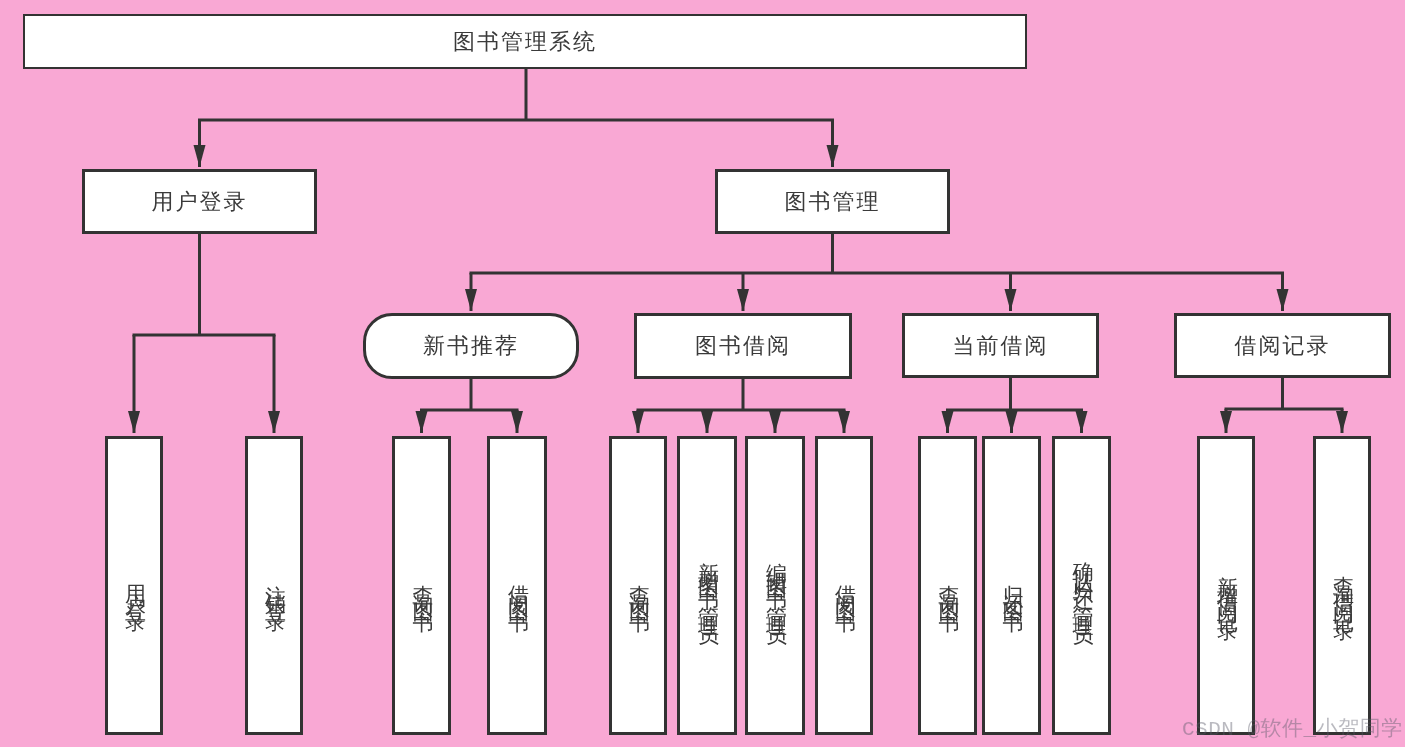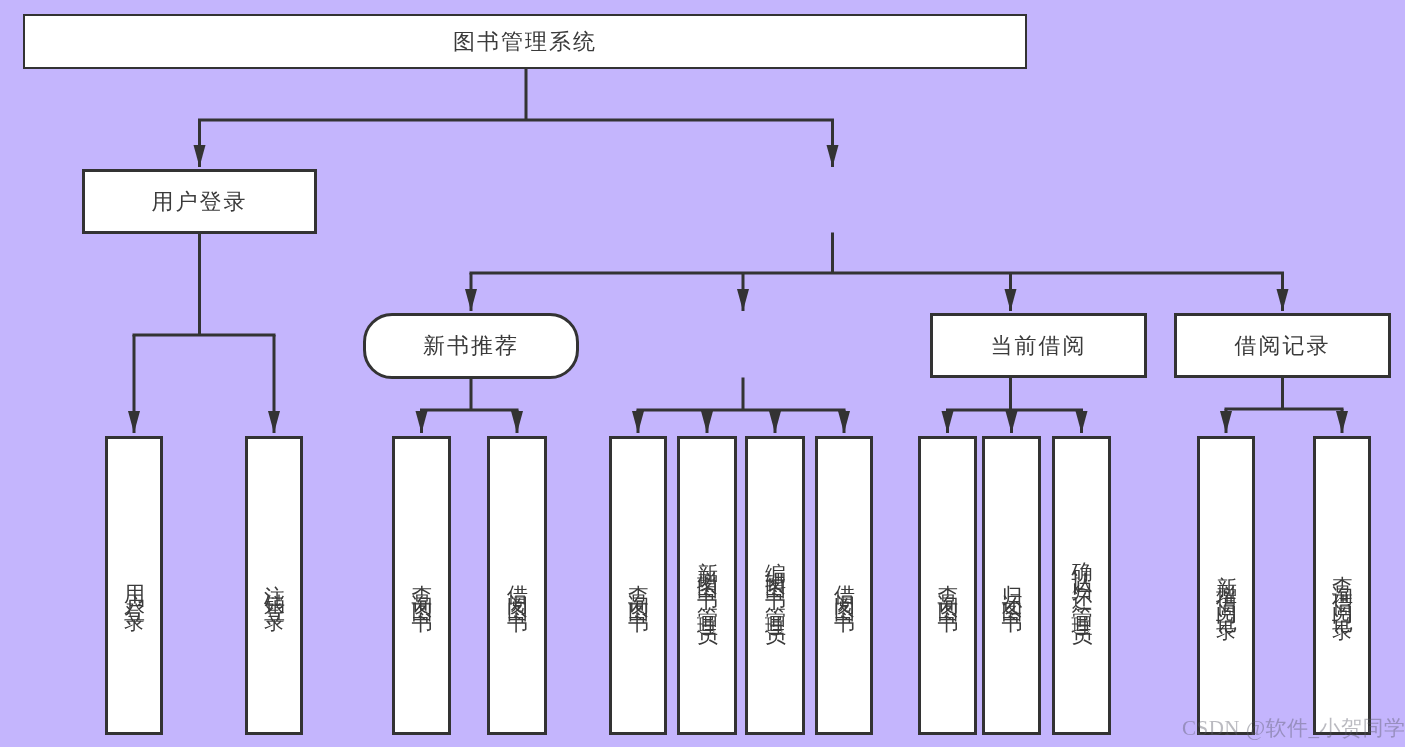--- a/index.html
+++ b/index.html
@@ -1,18 +1,18 @@
 <!DOCTYPE html>
 <html><head>
 <meta charset="utf-8">
 <style>
   html,body{margin:0;padding:0;background:#ffffff;}
   .stage{
-    position:relative;width:1405px;height:747px;background:#c4b5fd;
-    font-family:Liberation Serif, serif;overflow:hidden;
+    position:relative;width:1405px;height:747px;background:#f9a8d4;
+    font-family:Liberation Mono, monospace;overflow:hidden;
   }
   .connectors{position:absolute;left:0;top:0;width:1405px;height:747px;}
   .box{
     position:absolute;background:#ffffff;border:3px solid #333333;box-sizing:border-box;
     display:flex;align-items:center;justify-content:center;
     color:#3a3a3a;
   }
   .hbox{font-size:22px;letter-spacing:2px;white-space:nowrap;}
   .root{border-width:2px;}
   .leaf{top:436px;height:299px;}
@@ -87,25 +87,31 @@
     </g>
   </svg>
 
   <div class="box hbox root" style="left:23px;top:14px;width:1004px;height:55px;">
     <span>图书管理系统</span>
   </div>
 
   <div class="box hbox" style="left:82px;top:169px;width:235px;height:65px;">
     <span>用户登录</span>
   </div>
+  <div class="box hbox" style="left:715px;top:169px;width:235px;height:65px;">
+    <span>图书管理</span>
+  </div>
 
   <div class="box hbox" style="left:363px;top:313px;width:216px;height:66px;border-radius:29px;">
     <span>新书推荐</span>
   </div>
-  <div class="box hbox" style="left:902px;top:313px;width:217px;height:65px;margin-left:28px;">
+  <div class="box hbox" style="left:634px;top:313px;width:218px;height:66px;">
+    <span>图书借阅</span>
+  </div>
+  <div class="box hbox" style="left:902px;top:313px;width:197px;height:65px;">
     <span>当前借阅</span>
   </div>
   <div class="box hbox" style="left:1174px;top:313px;width:217px;height:65px;">
     <span>借阅记录</span>
   </div>
 
   <div class="box leaf" style="left:105px;width:58px;">
     <span class="vtext">用户登录</span>
   </div>
   <div class="box leaf" style="left:245px;width:58px;">

